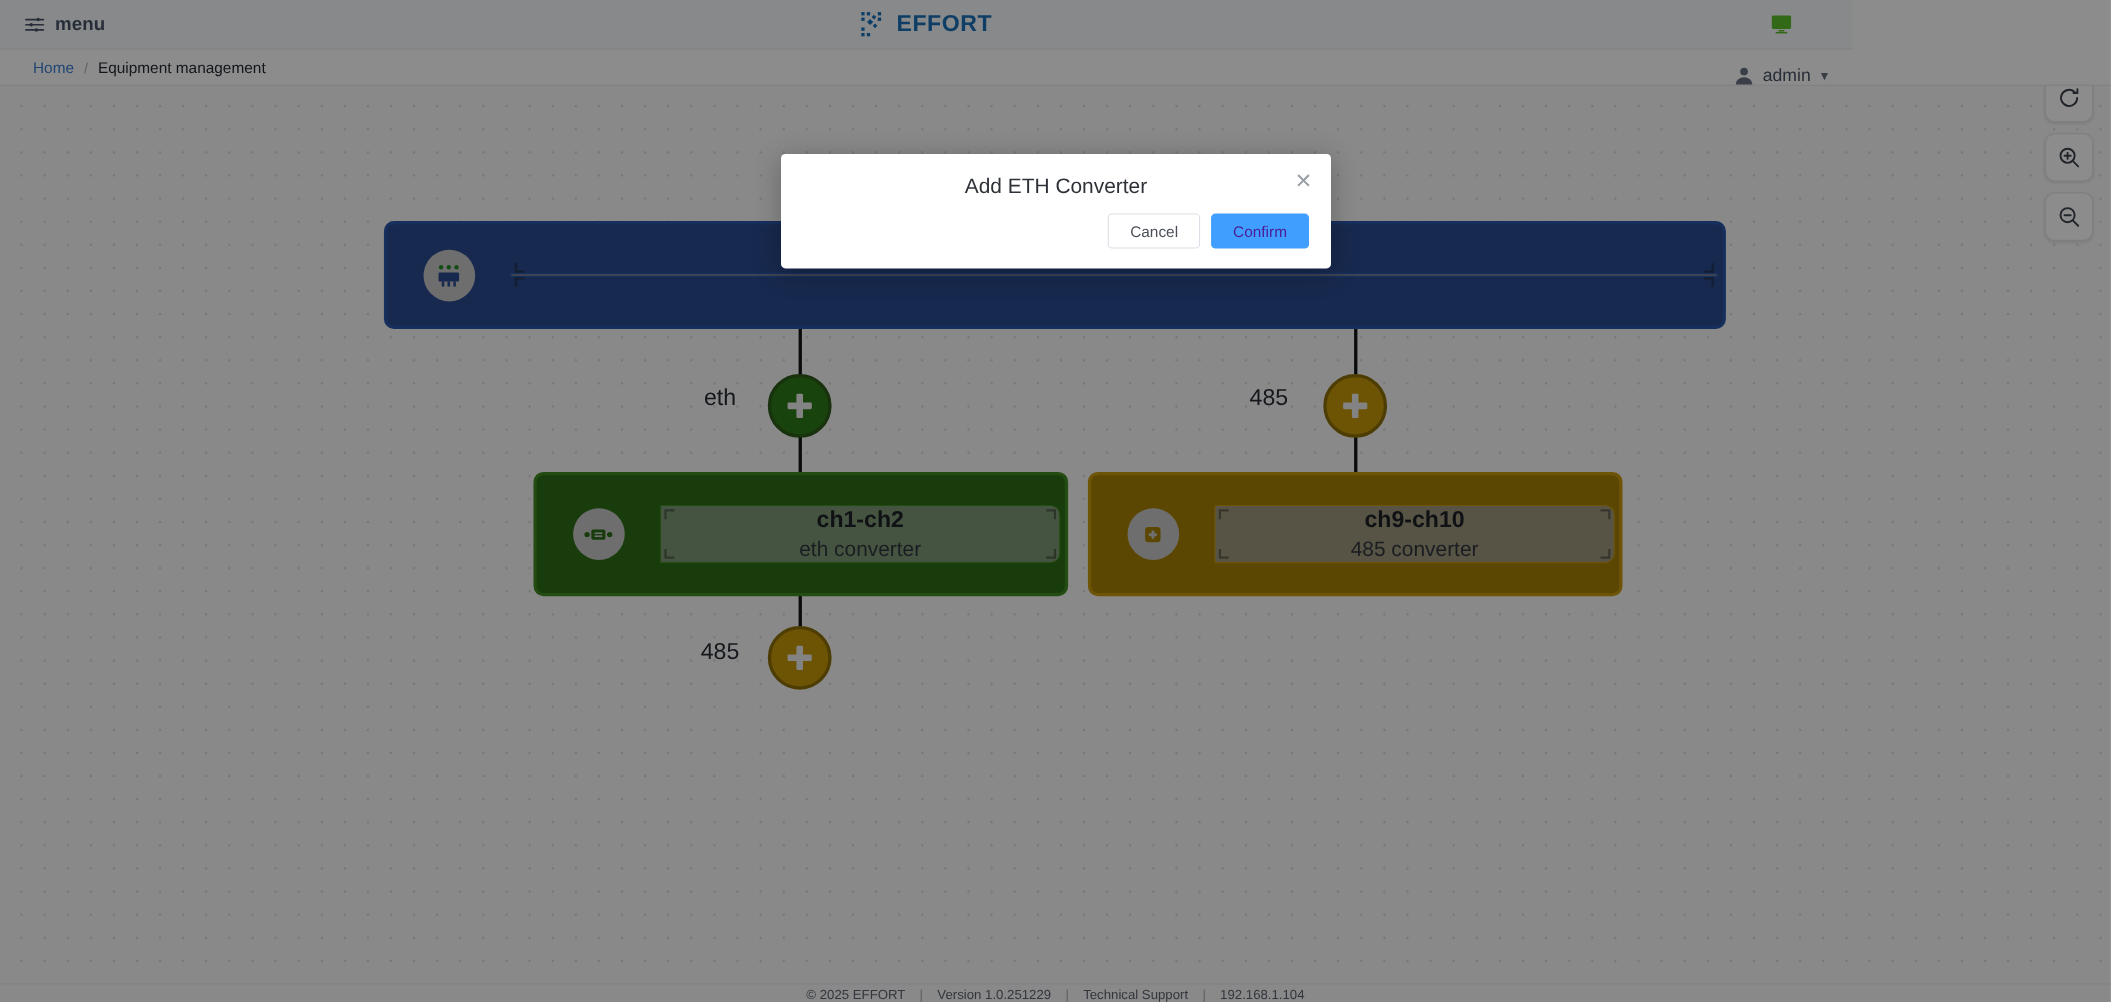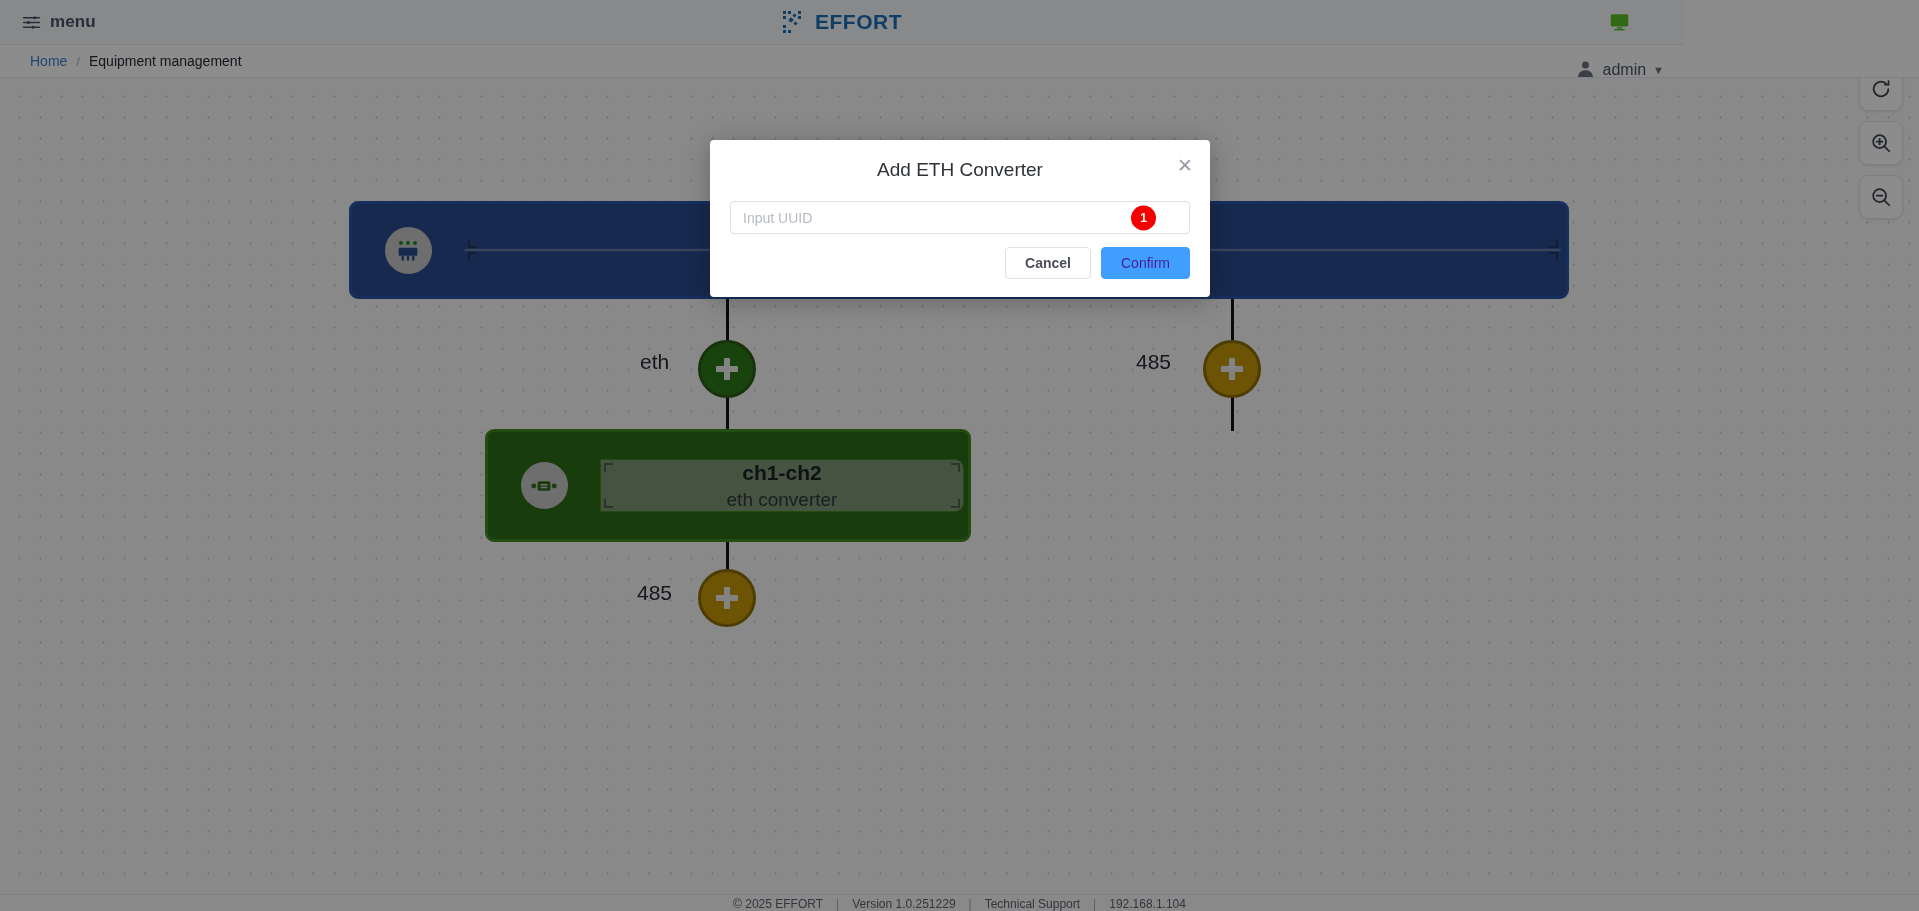--- a/index.html
+++ b/index.html
@@ -256,21 +256,21 @@
     padding: 13px 20px 18px 20px;
     display: flex; justify-content: flex-end; gap: 10px;
   }
   .btn {
     height: 32px; padding: 0 19px;
     border-radius: 4px; font-size: 14px;
     font-family: "Liberation Sans", sans-serif;
     cursor: pointer; border: 1px solid transparent;
     display: inline-flex; align-items: center; justify-content: center;
   }
-  .btn-cancel { background: #ffffff; border-color: #dcdfe6; color: #4b5058; font-weight: bold; }
+  .btn-cancel { background: #ffffff; border-color: #dcdfe6; color: #4b5058; }
   .btn-confirm { background: #409eff; border-color: #409eff; color: #4c1d95; }
 </style>
 </head>
 <body>
 
 <div class="app">
 
   <div class="header">
 
     <div class="menu-toggle">
@@ -398,20 +398,39 @@
       <div class="body" style="position:relative;">
         <span class="tick tl" style="left:3px;  top:3px;"></span>
         <span class="tick bl" style="left:3px;  bottom:3px;"></span>
         <span class="tick tr" style="right:3px; top:3px;"></span>
         <span class="tick br" style="right:3px; bottom:3px;"></span>
         <span class="n-title">ch1-ch2</span>
         <span class="n-sub">eth converter</span>
       </div>
     </div>
 
+    <div class="node node-485">
+      <div class="badge-col">
+        <div class="icon-disc">
+          <svg viewBox="0 0 24 24" width="28" height="28">
+            <rect x="6" y="6" width="12" height="12" rx="2.5" fill="#a88205"></rect>
+            <rect x="11" y="8.8" width="2.2" height="6.4" rx="0.6" fill="#c9c9c9"></rect>
+            <rect x="8.8" y="11" width="6.4" height="2.2" rx="0.6" fill="#c9c9c9"></rect>
+          </svg>
+        </div>
+      </div>
+      <div class="body" style="position:relative;">
+        <span class="tick tl" style="left:3px;  top:3px;"></span>
+        <span class="tick bl" style="left:3px;  bottom:3px;"></span>
+        <span class="tick tr" style="right:3px; top:3px;"></span>
+        <span class="tick br" style="right:3px; bottom:3px;"></span>
+        <span class="n-title">ch9-ch10</span>
+        <span class="n-sub">485 converter</span>
+      </div>
+    </div>
 
     <span class="port-label" style="left:637px; top:503px;">485</span>
     <div class="add-btn add-gold" style="left:698px; top:491px;">
       <span class="plus"></span>
     </div>
   </div>
 
   <div class="tool-rail">
     <div class="tool-btn">
       <span>
@@ -453,26 +472,20 @@
   </div>
 
   <div class="overlay"></div>
 
   <div class="modal">
     <div class="modal-head">
       <span class="modal-title">Add ETH Converter</span>
       <span class="modal-close">✕</span>
     </div>
 
-    <div class="modal-body">
-      <div class="uuid-wrap">
-        <input class="uuid-input" type="text" placeholder="Input UUID" style="">
-        <span class="count-badge">1</span>
-      </div>
-    </div>
 
     <div class="modal-foot">
       <button class="btn btn-cancel">Cancel</button>
       <button class="btn btn-confirm">Confirm</button>
     </div>
   </div>
 
 </div>
 
 </body></html>

